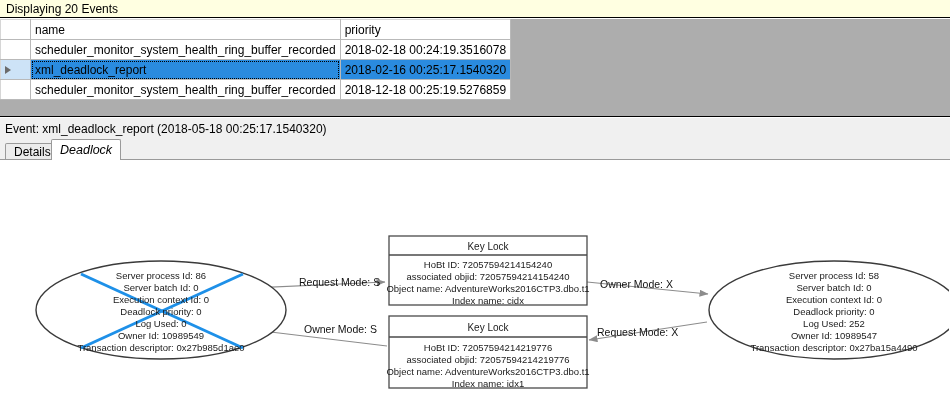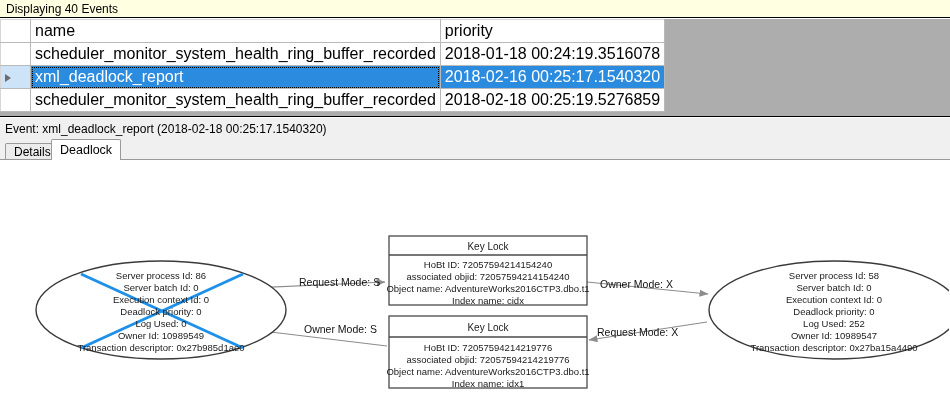--- a/index.html
+++ b/index.html
@@ -19,30 +19,30 @@
   .banner-text{padding-left:6px;font-size:12px;line-height:12px;}
 
   
   .grid-wrap{
     position:absolute;left:0;top:19px;width:950px;height:98px;
     background:#adadad;box-sizing:border-box;border-bottom:1px solid #000;
   }
   table.grid{border-collapse:collapse;background:#fff;table-layout:fixed;}
   table.grid td,table.grid th{
     border:1px solid #d6d6d6;border-right-color:#b9b9b9;border-bottom-color:#b9b9b9;
-    font-weight:normal;font-size:16px;text-align:left;
+    font-weight:normal;font-size:12px;text-align:left;
     padding:2px 4px;height:20px;box-sizing:border-box;white-space:nowrap;
     background:#fff;
   }
   col.c-sel{width:30px;}
   col.c-name{width:278px;}
   col.c-ts{width:160px;}
   th.hdr{background:#fff;color:#000;padding-left:6px;}
   td.selcell{background:#fff;padding:0;text-align:center;vertical-align:middle;}
-  tr.selected td{background:#2a8bdf;color:#ffffff;}
+  tr.selected td{background:#2a8bdf;color:#000000;}
   tr.selected td.selcell{background:#cde3f7;}
   .rowmarker{
     display:inline-block;width:0;height:0;
     border-left:6px solid #6b6b6b;border-top:4px solid transparent;border-bottom:4px solid transparent;
     vertical-align:middle;
   }
   tr.selected td.cell-name{outline:1px dotted #000;outline-offset:-2px;}
 
   
   .event-header{
@@ -56,21 +56,21 @@
     position:absolute;left:0;top:140px;width:950px;height:20px;
     background:#f0f0f0;box-sizing:border-box;
   }
   .tab{
     position:absolute;bottom:0;height:19px;line-height:19px;
     padding:0 8px;font-size:12px;box-sizing:border-box;
     border:1px solid #9a9a9a;border-bottom:none;background:#ececec;
     border-radius:2px 2px 0 0;color:#000;
   }
   .tab.details{left:5px;height:17px;line-height:17px;}
-  .tab.active{left:51px;background:#ffffff;border-color:#9a9a9a;height:21px;line-height:20px;font-size:12.5px;z-index:3;}
+  .tab.active{left:51px;background:#ffffff;border-color:#9a9a9a;height:21px;line-height:20px;font-size:12.5px;z-index:3;font-style:italic;}
 
   
   .canvas{
     position:absolute;left:0;top:159px;width:950px;height:241px;
     background:#ffffff;border-top:1px solid #9a9a9a;box-sizing:border-box;overflow:hidden;
   }
   .canvas .inner{position:absolute;left:1px;top:0;right:1px;bottom:0;}
   svg.diagram{position:absolute;left:0;top:0;}
 
   .node-text{font-family:"Liberation Sans","DejaVu Sans",sans-serif;font-size:9.5px;fill:#1a1a1a;}
@@ -81,59 +81,59 @@
   .lock-box{fill:#ffffff;stroke:#4a4a4a;stroke-width:1.3;}
   .lock-div{stroke:#4a4a4a;stroke-width:1.3;}
   .edge-line{stroke:#8c8c8c;stroke-width:1.2;fill:none;}
 </style>
 </head>
 <body>
 
 <div id="app">
 
   <div class="banner">
-    <span class="banner-text">Displaying 40 Events</span>
+    <span class="banner-text">Displaying 20 Events</span>
   </div>
 
   <div class="grid-wrap">
     <table class="grid">
       <colgroup>
           <col class="c-sel">
           <col class="c-name">
           <col class="c-ts">
         </colgroup>
       <thead>
         <tr>
           <th class="hdr"></th>
           <th class="hdr">name</th>
           <th class="hdr">priority</th>
         </tr>
       </thead>
       <tbody>
         <tr>
           <td class="selcell"></td>
           <td class="cell-name">scheduler_monitor_system_health_ring_buffer_recorded</td>
-          <td class="cell-ts">2018-01-18 00:24:19.3516078</td>
+          <td class="cell-ts">2018-02-18 00:24:19.3516078</td>
         </tr>
         <tr class="selected">
           <td class="selcell"><span class="rowmarker"></span></td>
           <td class="cell-name">xml_deadlock_report</td>
           <td class="cell-ts">2018-02-16 00:25:17.1540320</td>
         </tr>
         <tr>
           <td class="selcell"></td>
           <td class="cell-name">scheduler_monitor_system_health_ring_buffer_recorded</td>
-          <td class="cell-ts">2018-02-18 00:25:19.5276859</td>
+          <td class="cell-ts">2018-12-18 00:25:19.5276859</td>
         </tr>
       </tbody>
     </table>
   </div>
 
   <div class="event-header">
-    <span class="event-header-text">Event: xml_deadlock_report (2018-02-18 00:25:17.1540320)</span>
+    <span class="event-header-text">Event: xml_deadlock_report (2018-05-18 00:25:17.1540320)</span>
   </div>
 
   <div class="tabstrip">
     <div class="tab details">Details</div>
     <div class="tab active">Deadlock</div>
   </div>
 
   <div class="canvas">
     <div class="inner">
       <svg class="diagram" width="948" height="240" viewBox="0 0 948 240">

